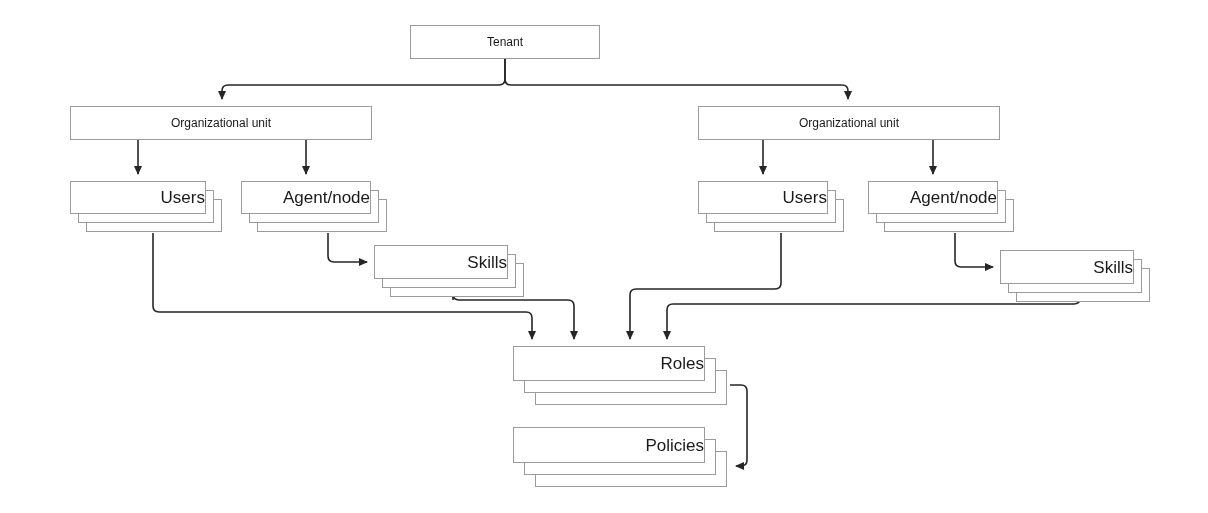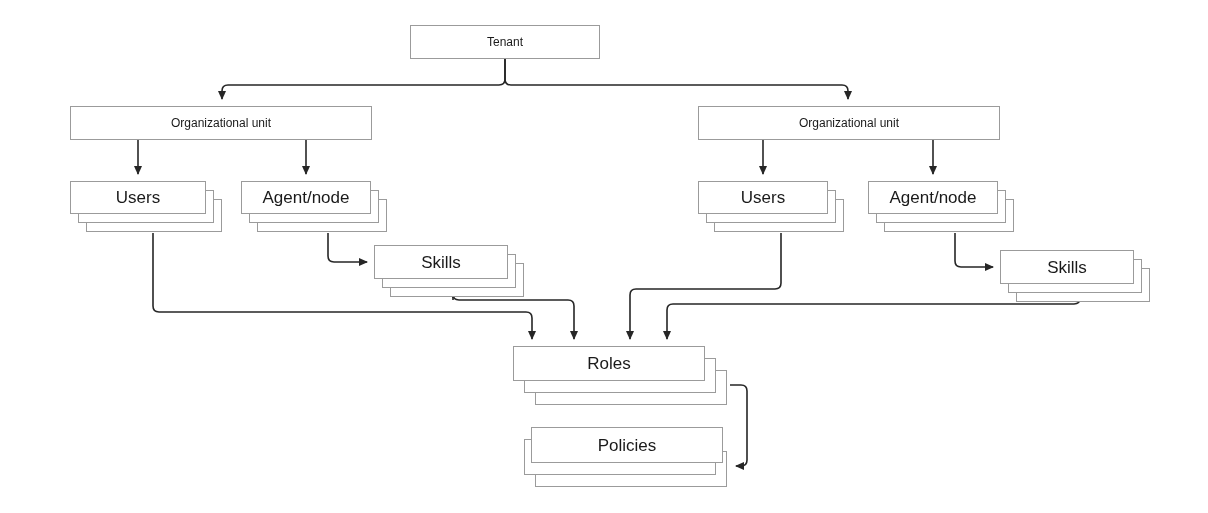--- a/index.html
+++ b/index.html
@@ -48,21 +48,21 @@
     box-sizing: border-box;
     background: #ffffff;
     border: 1px solid #9b9b9b;
   }
   .stack-wrap .card.c3 { left: 16px; top: 18px; z-index: 1; }
   .stack-wrap .card.c2 { left: 8px;  top: 9px;  z-index: 2; }
   .stack-wrap .card.c1 {
     left: 0; top: 0; z-index: 3;
     display: flex;
     align-items: center;
-    justify-content: center;
+    justify-content: flex-end;
     color: #1a1a1a;
     font-size: 17px;
     line-height: 1;
     white-space: nowrap;
   }
 </style>
 </head>
 <body>
 
 <div id="diagram-root">
@@ -169,18 +169,18 @@
     <div class="card c3" style="width:192px; height:35px; left:22px; top:24px;"></div>
     <div class="card c2" style="width:192px; height:35px; left:11px; top:12px;"></div>
     <div class="card c1" style="width:192px; height:35px;">
       <span>Roles</span>
     </div>
   </div>
 
   <div class="stack-wrap" style="left:513px; top:427px; width:214px; height:58px;">
     <div class="card c3" style="width:192px; height:36px; left:22px; top:24px;"></div>
     <div class="card c2" style="width:192px; height:36px; left:11px; top:12px;"></div>
-    <div class="card c1" style="width:192px; height:36px;margin-left:18px;">
+    <div class="card c1" style="width:192px; height:36px;">
       <span>Policies</span>
     </div>
   </div>
 
 </div>
 
 </body></html>

